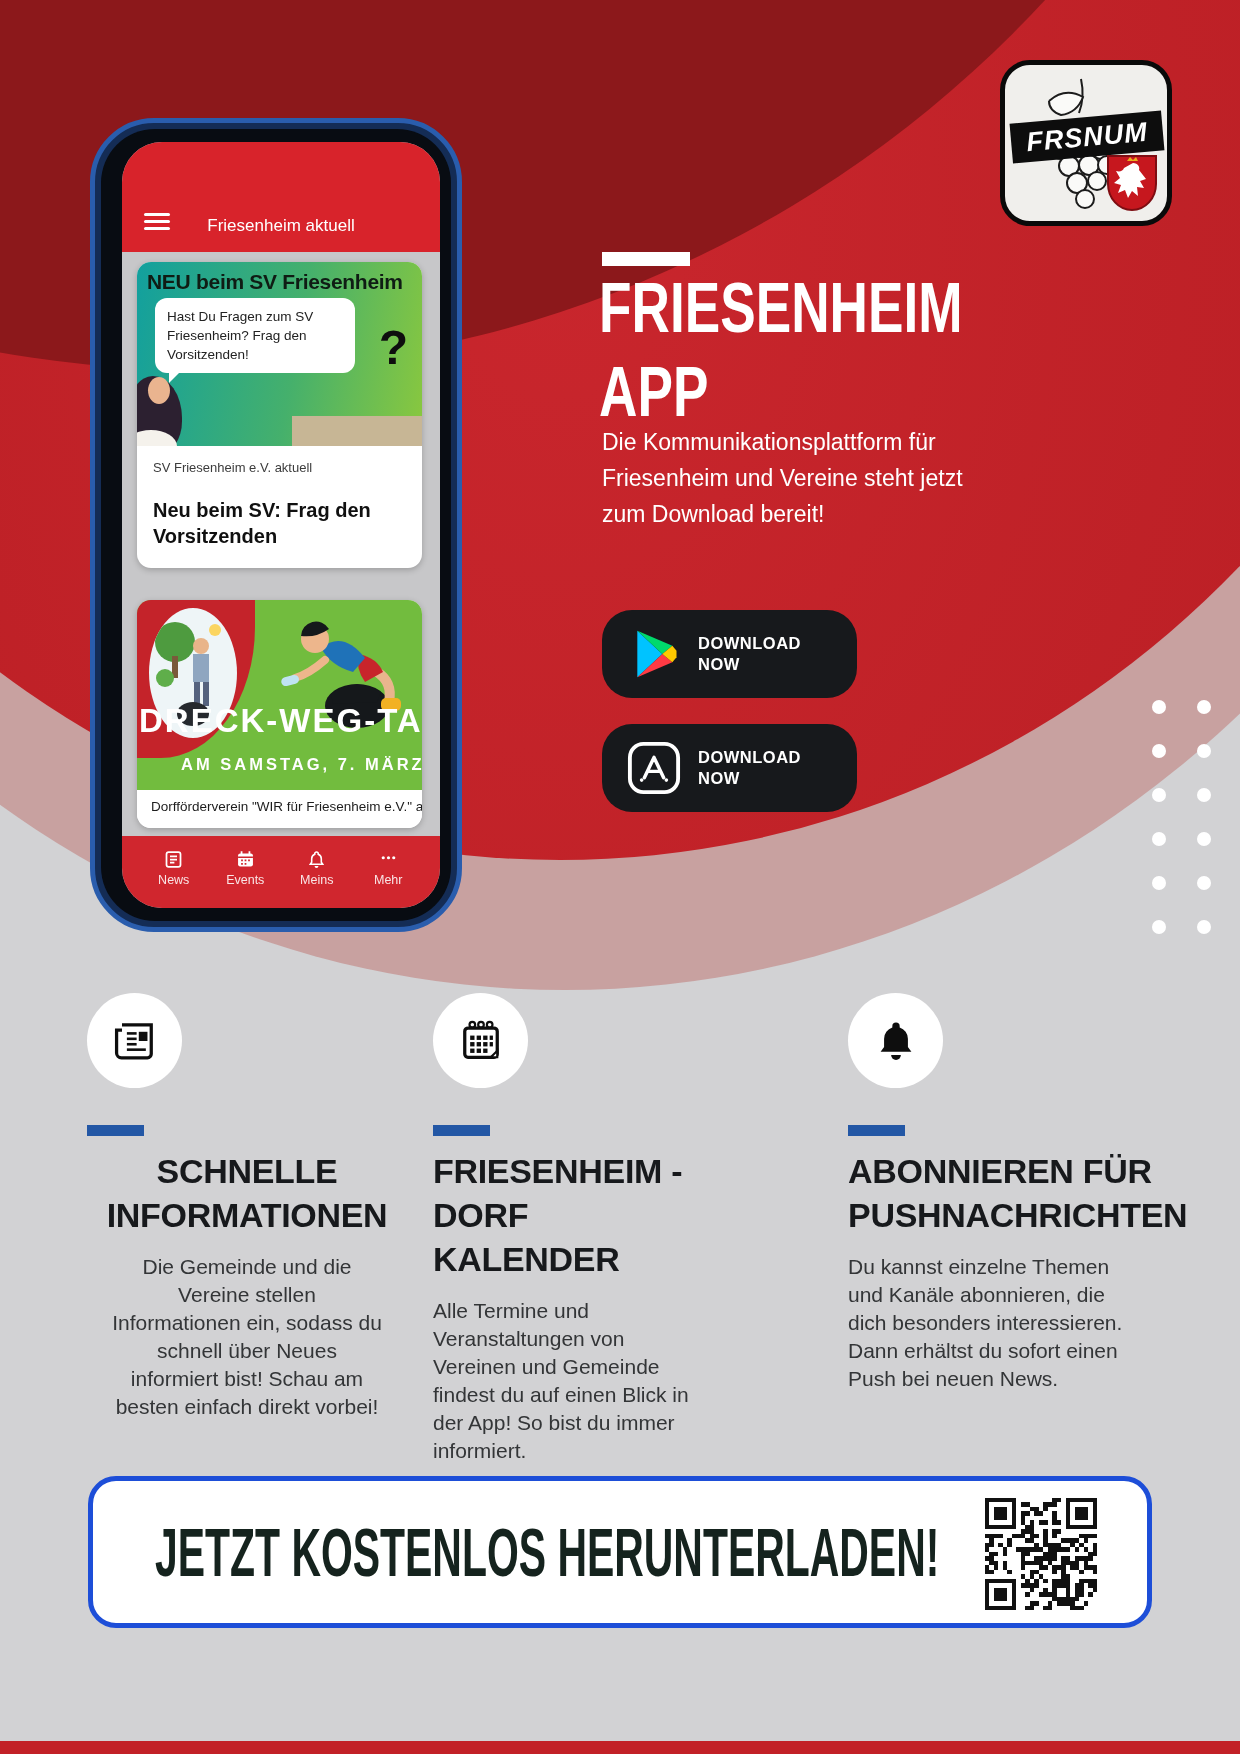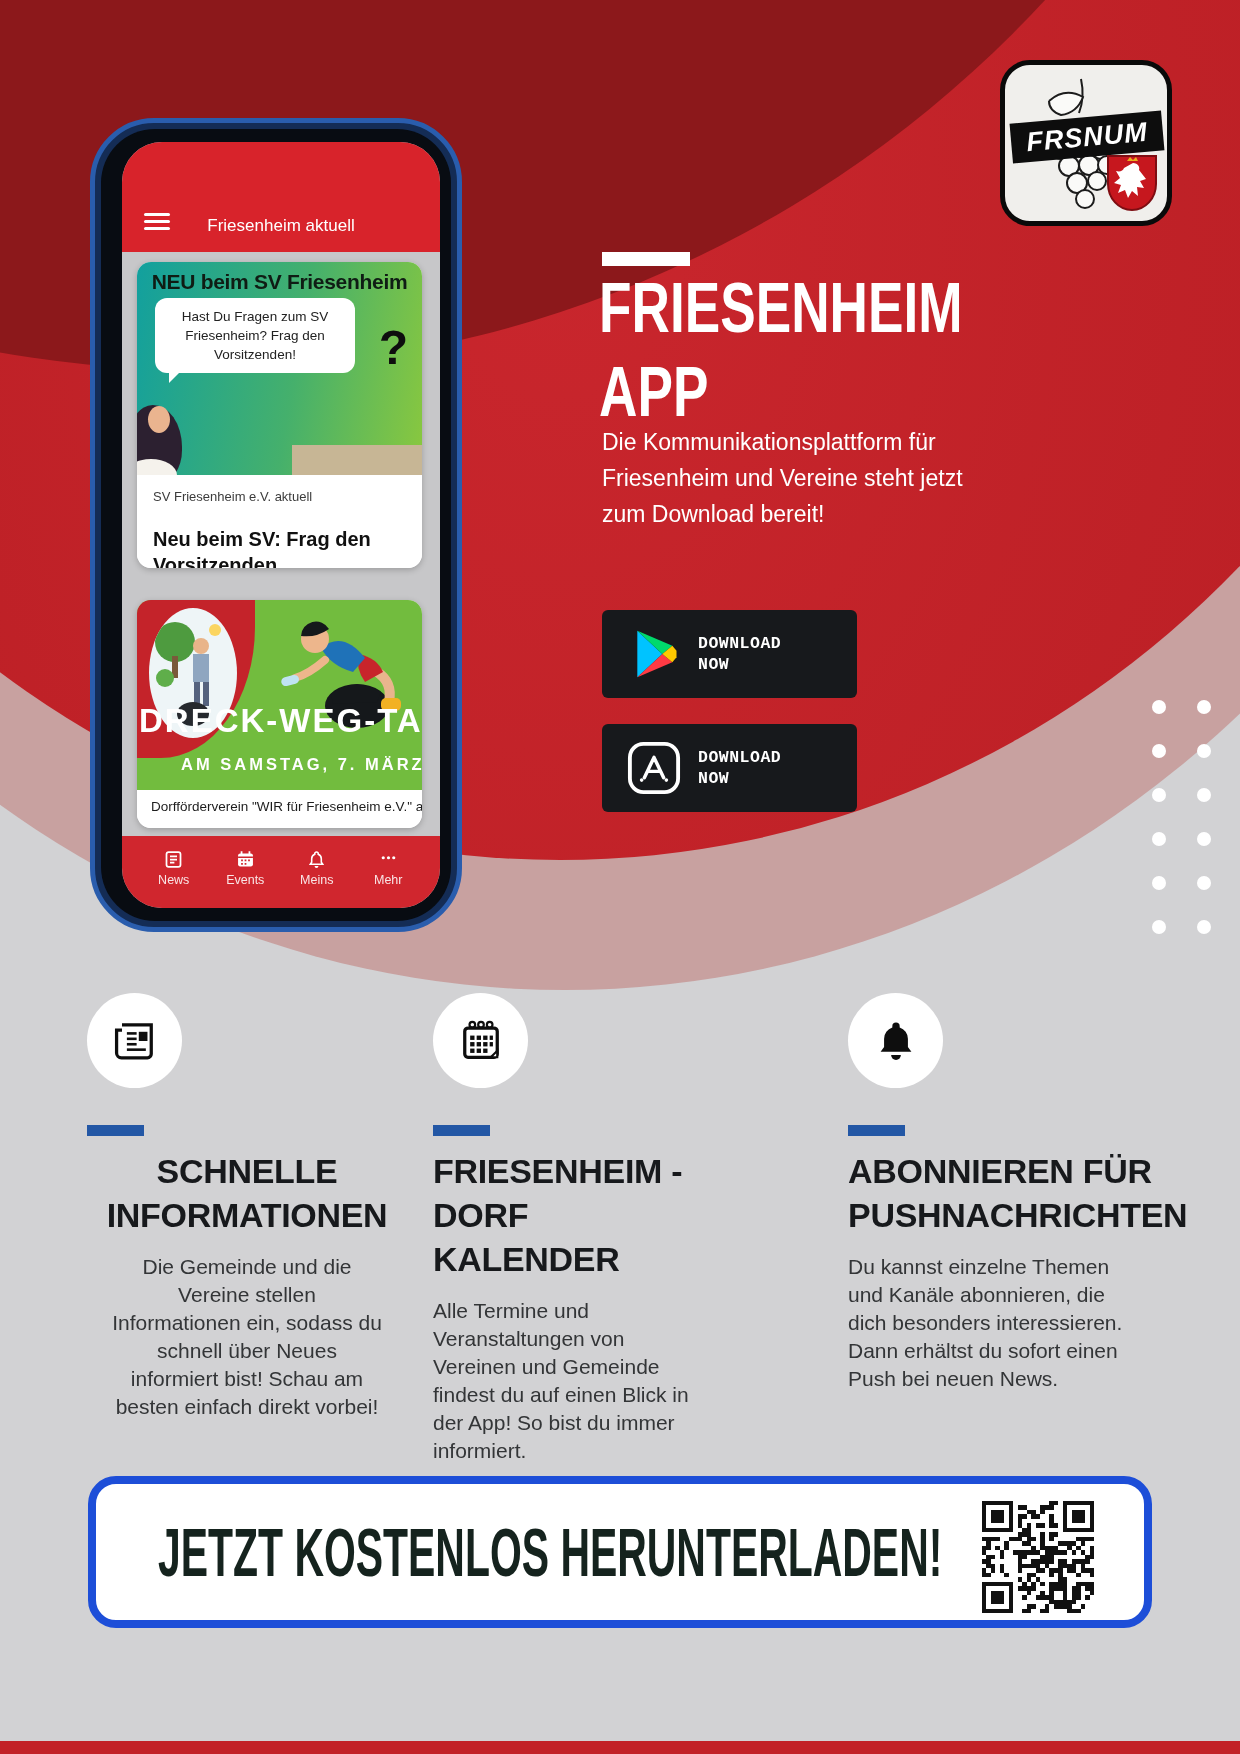--- a/index.html
+++ b/index.html
@@ -37,21 +37,21 @@
   .screen { position:absolute; left:27px; top:19px; width:318px; height:766px;
             border-radius:40px; background:#c7c7c9; overflow:hidden; }
   .app-header { position:absolute; top:0; left:0; right:0; height:110px; background:#d8232b; }
   .burger { position:absolute; left:22px; bottom:18px; width:26px; }
   .burger i { display:block; height:3px; background:#fff; margin-bottom:4px; border-radius:2px; }
   .app-title { position:absolute; left:0; right:0; bottom:16px; text-align:center;
                color:#fff; font-size:17px; }
 
   .card1 { position:absolute; left:15px; top:120px; width:285px; height:306px; border-radius:14px;
            background:#fff; overflow:hidden; box-shadow:0 2px 6px rgba(0,0,0,.22); }
-  .c1img { position:relative; height:213px; background:linear-gradient(100deg,#12a09e 0%,#45b06c 55%,#8ac83e 100%); overflow:hidden;text-align:center; }
+  .c1img { position:relative; height:184px; background:linear-gradient(100deg,#12a09e 0%,#45b06c 55%,#8ac83e 100%); overflow:hidden; }
   .c1head { padding:8px 10px 0; font-size:21px; font-weight:bold; color:#0f1c14; letter-spacing:-0.3px; }
   .bubble { position:absolute; left:18px; top:36px; width:200px; background:#fff; border-radius:12px;
             padding:9px 12px; font-size:13.5px; line-height:19px; color:#222; }
   .bubble:after { content:""; position:absolute; left:14px; bottom:-10px; border:10px solid transparent;
                   border-top-color:#fff; border-left-color:#fff; }
   .qmark { position:absolute; right:14px; top:58px; font-size:48px; font-weight:bold; color:#0e0e0e; }
   .w-hair { position:absolute; left:-9px; bottom:-8px; width:54px; height:78px; background:#2c2030;
             border-radius:46% 54% 42% 42%; }
   .w-face { position:absolute; left:11px; bottom:42px; width:22px; height:27px; background:#eab48f; border-radius:50%; }
   .w-body { position:absolute; left:-12px; bottom:-16px; width:52px; height:32px; background:#f5f2ec;
@@ -80,42 +80,42 @@
   .nav-item { display:flex; flex-direction:column; align-items:center; gap:3px; width:58px; cursor:pointer; }
   .nav-item span { font-size:12.5px; color:rgba(255,255,255,0.88); }
 
   
   .hero-dash { position:absolute; left:602px; top:252px; width:88px; height:14px; background:#fff; }
   .hero-title { position:absolute; left:599px; top:266px; font-size:70px; line-height:84px; font-weight:bold;
                 color:#fff; white-space:pre-line; transform:scaleX(0.76); transform-origin:left top; }
   .hero-sub { position:absolute; left:602px; top:424px; font-size:23px; line-height:36px; color:#fff;
               white-space:pre-line; }
   .store-btn { position:absolute; left:602px; width:255px; height:88px; background:#17191c;
-               border-radius:6px; display:flex; align-items:center; cursor:pointer;font-family:Liberation Mono, monospace; }
+               border-radius:30px; display:flex; align-items:center; cursor:pointer; }
   .store-btn.b1 { top:610px; }
   .store-btn.b2 { top:724px; }
   .store-btn .ic { margin-left:24px; width:56px; display:flex; justify-content:center; }
   .store-btn .lbl { margin-left:16px; color:#fff; font-size:16.5px; line-height:21px; font-weight:bold;
                     letter-spacing:0.5px; white-space:pre-line; }
 
   
   .feat { position:absolute; top:993px; }
   .feat.f1 { left:87px;  width:320px;text-align:center; }
   .feat.f2 { left:433px; width:330px; }
   .feat.f3 { left:848px; width:330px; }
   .feat-circle { width:95px; height:95px; border-radius:50%; background:#fff;
                  display:flex; align-items:center; justify-content:center; }
   .feat-dash { margin-top:37px; width:57px; height:11px; background:#2357a5; }
   .feat-title { margin-top:13px; font-size:34px; line-height:44px; font-weight:bold; color:#17191c;
                 letter-spacing:-0.3px; white-space:pre-line; }
   .feat-body { margin-top:16px; font-size:21px; line-height:28px; color:#333537; white-space:pre-line; }
 
   
   .banner { position:absolute; left:88px; top:1476px; width:1064px; height:152px; background:#fff;
-            border:8px solid #1d4ed8; border-radius:28px; z-index:2; }
+            border:5px solid #1d4ed8; border-radius:28px; z-index:2; }
   .banner-text { position:absolute; left:62px; top:50%; transform:translateY(-50%) scale(0.66,1.1);
                  transform-origin:left center; font-size:62px; font-weight:bold; color:#15231e;
                  white-space:nowrap; }
   .qr { position:absolute; right:50px; top:17px; width:112px; height:112px; }
 </style>
 </head>
 <body>
 
 <div class="page">
 

